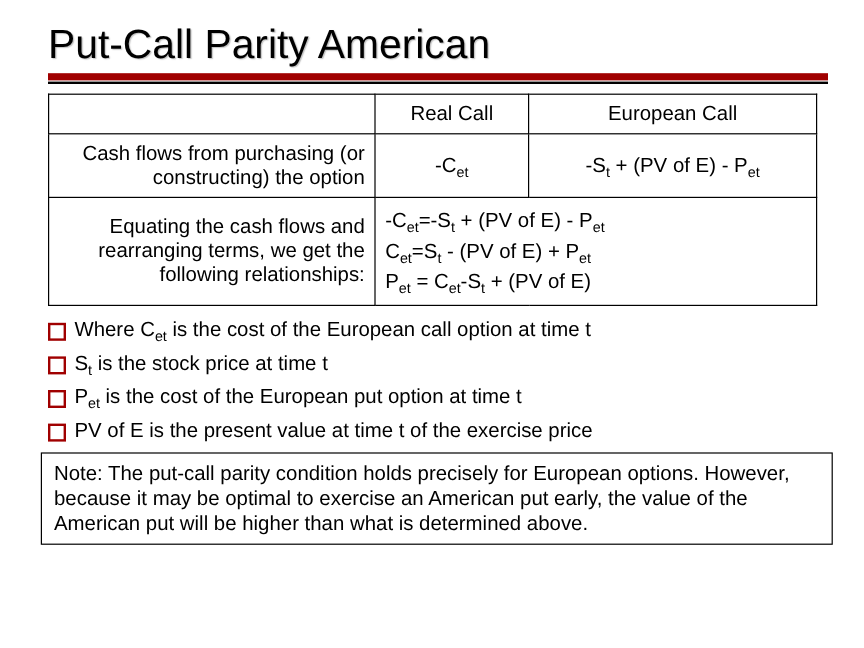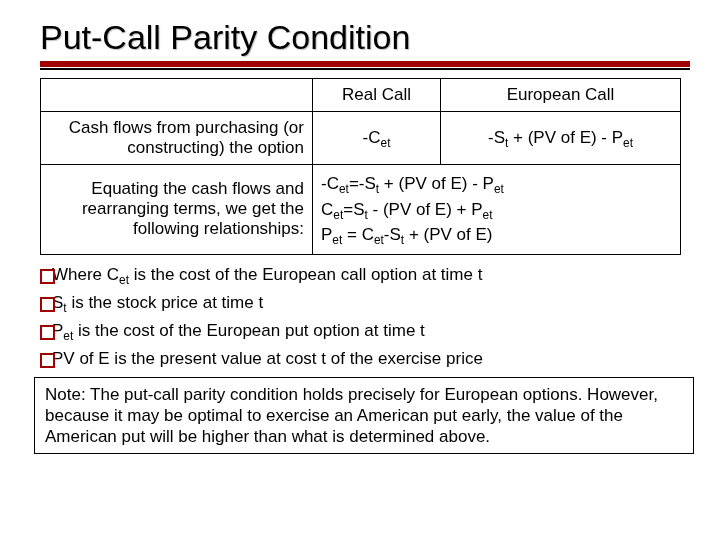--- a/index.html
+++ b/index.html
@@ -62,21 +62,21 @@
   }
   sub { font-size: 0.7em; line-height: 0; }
   ul.notes {
     list-style: none;
     padding: 0;
     margin: 10px 0 8px 0;
   }
   ul.notes li {
     font-size: 17px;
     margin: 8px 0;
-    padding-left: 12px;
+    padding-left: 22px;
     position: relative;
   }
   ul.notes li::before {
     content: "";
     position: absolute;
     left: 0;
     top: 4px;
     width: 11px;
     height: 11px;
     border: 2px solid #a00000;
@@ -91,21 +91,21 @@
     line-height: 1.25;
   }
   col.c1 { width: 272px; }
   col.c2 { width: 128px; }
   col.c3 { width: 240px; }
 </style>
 </head>
 <body>
 
 <div class="slide">
-  <h1 class="title">Put-Call Parity Condition</h1>
+  <h1 class="title">Put-Call Parity American</h1>
   <div class="rule-wrap">
     <div class="rule-red"></div>
     <div class="rule-black"></div>
   </div>
 
   <table class="parity">
     <colgroup>
         <col class="c1">
         <col class="c2">
         <col class="c3">
@@ -129,17 +129,17 @@
         <div>P<sub>et</sub> = C<sub>et</sub>-S<sub>t</sub> + (PV of E)</div>
       </td>
     </tr>
   </tbody>
     </table>
 
   <ul class="notes">
     <li>Where C<sub>et</sub> is the cost of the European call option at time t</li>
     <li>S<sub>t</sub> is the stock price at time t</li>
     <li>P<sub>et</sub> is the cost of the European put option at time t</li>
-    <li>PV of E is the present value at cost t of the exercise price</li>
+    <li>PV of E is the present value at time t of the exercise price</li>
   </ul>
 
   <div class="note-box">Note: The put-call parity condition holds precisely for European options. However, because it may be optimal to exercise an American put early, the value of the American put will be higher than what is determined above.</div>
 </div>
 
 </body></html>

